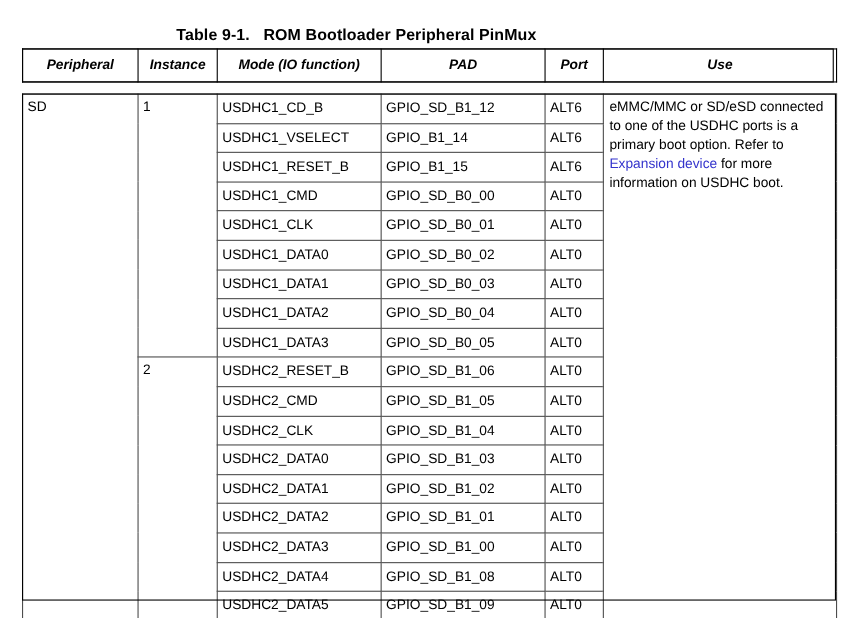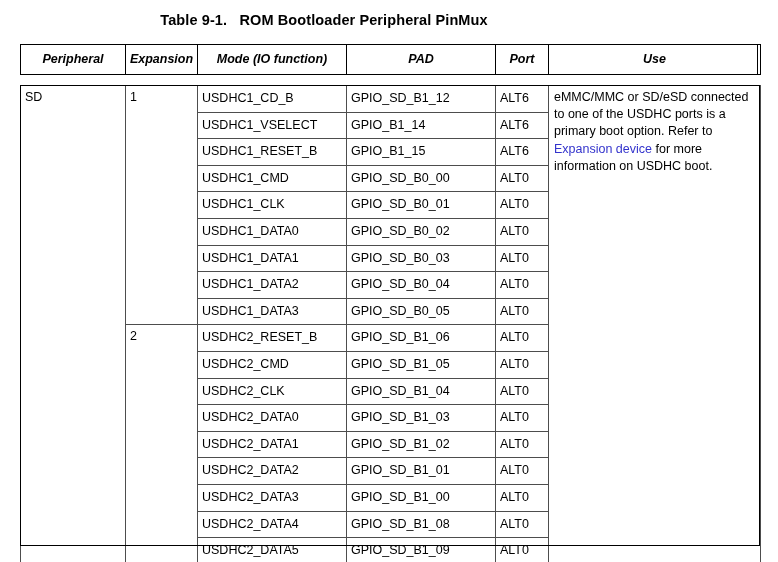--- a/index.html
+++ b/index.html
@@ -13,21 +13,21 @@
     font-family: "Liberation Sans", sans-serif;
     color: #000000;
     overflow: hidden;
     position: relative;
   }
 
   
   .table-title {
     position: absolute;
     left: 0;
-    top: 12px;
+    top: 24px;
     width: 648px;
     text-align: center;
     font-size: 14.5px;
     font-weight: bold;
     letter-spacing: 0.1px;
     white-space: pre;
   }
 
   
   .hdr-table {
@@ -138,21 +138,21 @@
     <col class="c-periph">
       <col class="c-inst">
       <col class="c-port">
     <col class="c-pad">
       <col class="c-mode">
       <col class="c-use">
   </colgroup>
   <thead>
     <tr>
       <th>Peripheral</th>
-      <th>Expansion</th>
+      <th>Instance</th>
       <th>Mode (IO function)</th>
       <th>PAD</th>
       <th>Port</th>
       <th>Use</th>
     </tr>
   </thead>
 </table>
 <div class="hdr-wrap"></div>
 
 <div class="body-wrap">

